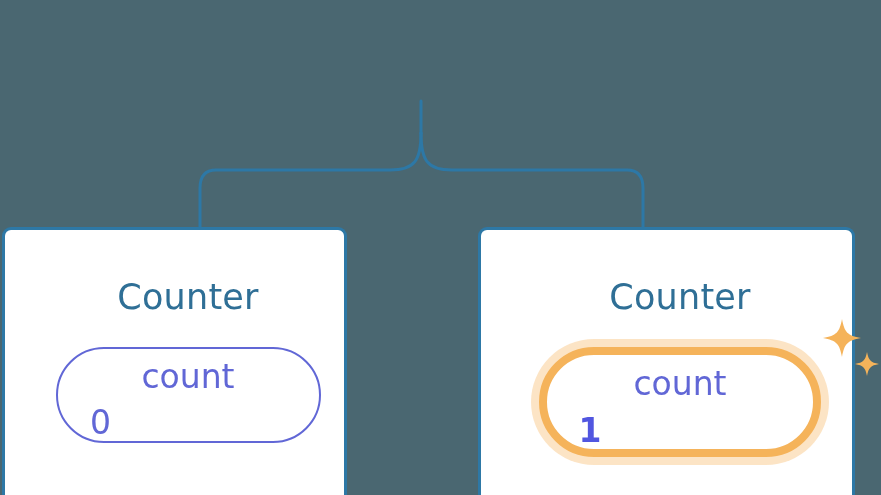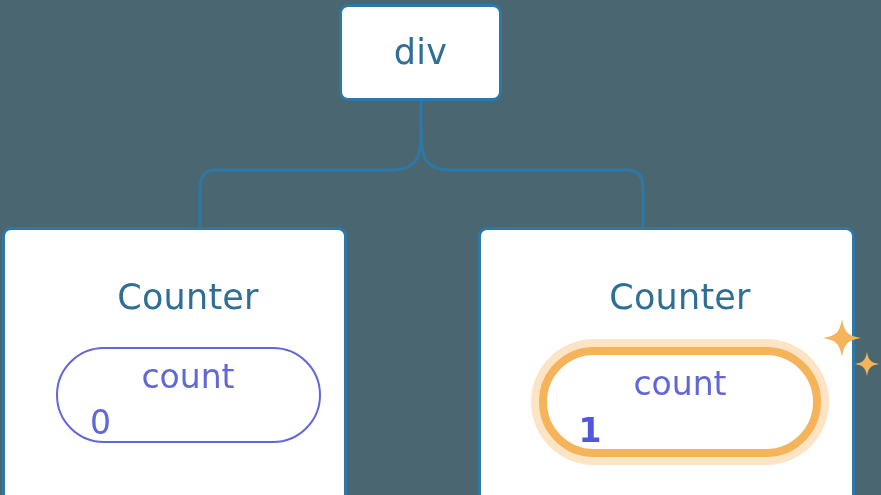--- a/index.html
+++ b/index.html
@@ -196,23 +196,20 @@
                L 200 227"></path>
 
       <path d="M 421 133
                C 421 160, 427 170, 452 170
                L 627 170
                C 638 170, 643 176, 643 188
                L 643 227"></path>
     </g>
   </svg>
 
-  <div class="node-box" id="root-node">
-    <span class="root-label">div</span>
-  </div>
 
   <div class="node-box component-card" id="card-left">
     <span class="card-title">Counter</span>
 
     <div class="pill-wrap">
       <div class="state-pill plain">
         <span class="pill-key">count</span>
         <span class="pill-divider"></span>
         <span class="pill-val">0</span>
       </div>

